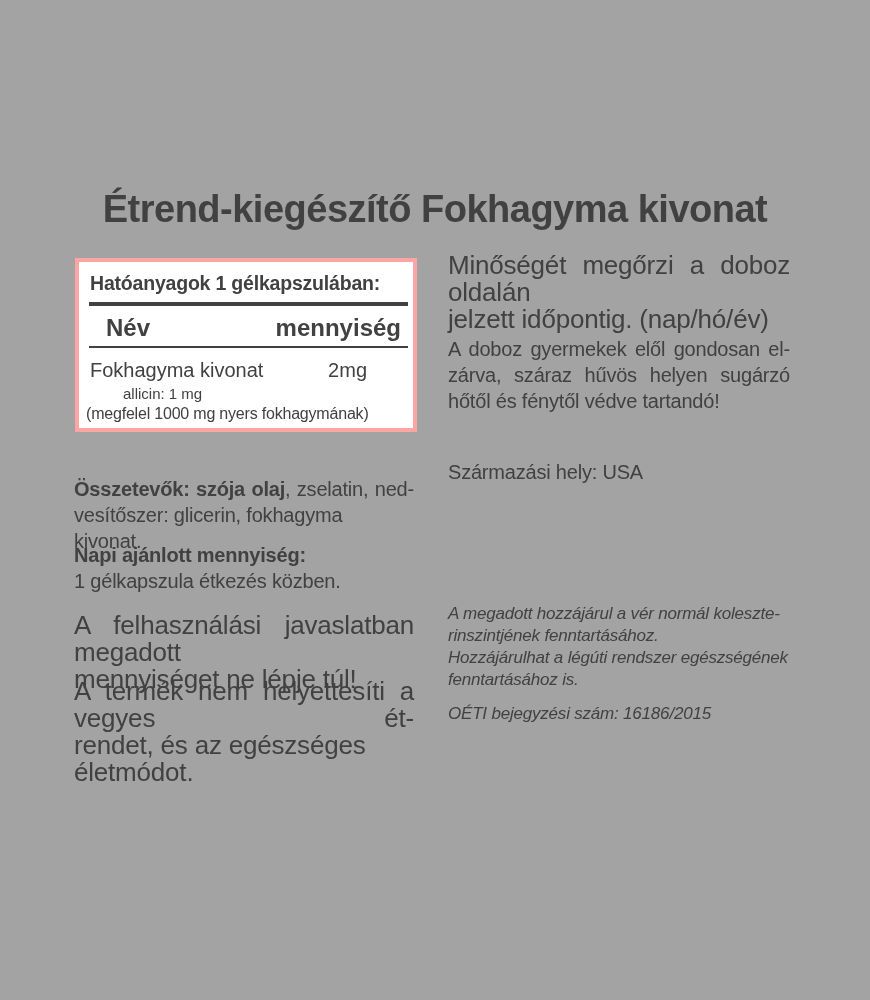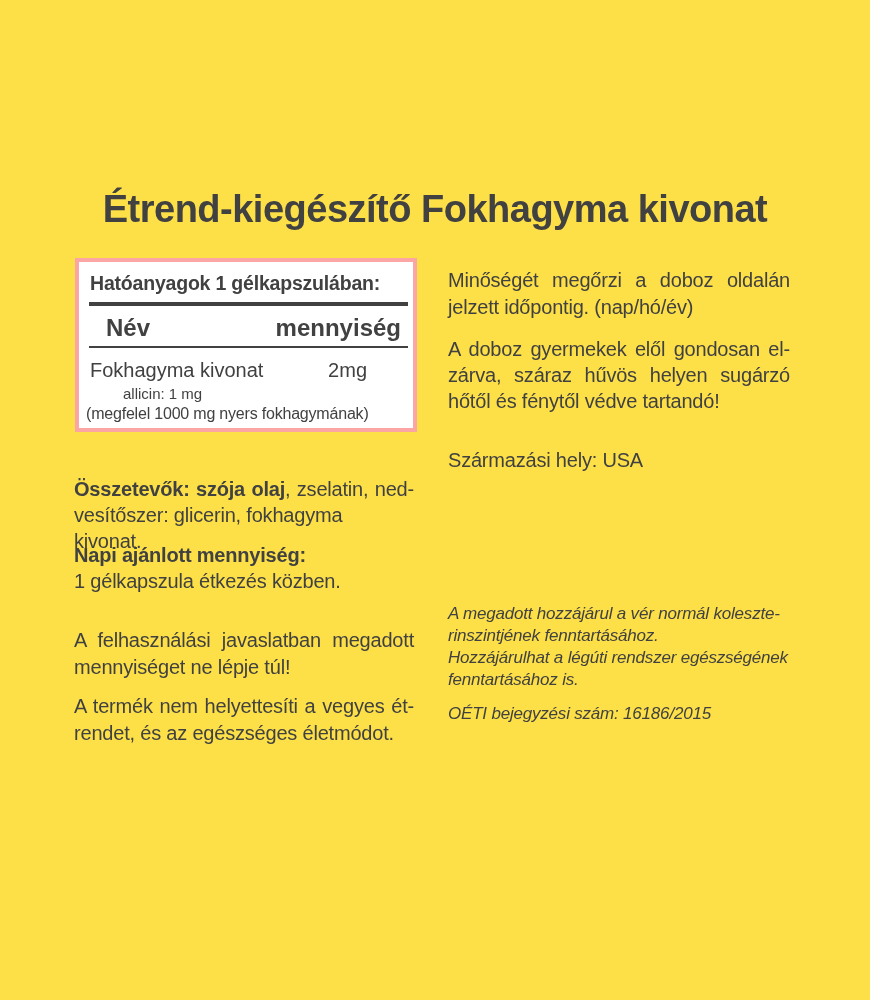--- a/index.html
+++ b/index.html
@@ -1,20 +1,20 @@
 <!DOCTYPE html>
 <html lang="hu"><head>
 <meta charset="utf-8">
 <style>
   html,body{margin:0;padding:0;}
   body{background:#ffffff;}
   .page{
     position:relative;
     width:870px;height:1000px;
-    background:#fde047;
+    background:#a3a3a3;
     font-family:"Liberation Sans", sans-serif;
     color:#414141;
     overflow:hidden;
   }
   .abs{position:absolute;}
   
   .title{
     left:30px;top:188px;width:810px;
     text-align:center;
     font-size:38px;font-weight:bold;
@@ -33,32 +33,32 @@
   .rule-thin{top:84px;height:2px;}
   .supp-cols{left:0;right:0;top:52px;padding:0 12px 0 27px;display:flex;justify-content:space-between;font-size:24px;font-weight:bold;}
   .supp-row-name{left:11px;top:97px;font-size:20px;}
   .supp-row-qty{right:46px;top:97px;font-size:20px;}
   .supp-sub1{left:44px;top:123px;font-size:15px;}
   .supp-sub2{left:7px;top:143px;font-size:16px;letter-spacing:-0.2px;white-space:nowrap;}
   
   .leftcol{left:74px;width:340px;}
   .rightcol{left:448px;width:342px;}
   .body-text{font-size:20px;line-height:26px;letter-spacing:-0.2px;}
-  .body-text-27{font-size:20px;line-height:27px;letter-spacing:-0.2px;margin-top:15px;}
+  .body-text-27{font-size:26px;line-height:27px;letter-spacing:-0.2px;}
   .bold{font-weight:bold;}
   .just{text-align:justify;text-align-last:justify;text-justify:inter-word;}
   .netto{top:438px;font-size:21px;font-weight:bold;line-height:27px;letter-spacing:-0.2px;white-space:nowrap;}
   .ingredients{top:476px;}
   .napi-title{top:543px;font-size:20px;font-weight:bold;line-height:25px;letter-spacing:-0.2px;}
   .napi-text{top:568px;}
   .warning{top:612px;}
   .lifestyle{top:678px;}
   .quality{top:252px;}
   .storage{top:336px;}
-  .origin{top:447px;}
+  .origin{top:459px;}
   .distributor{top:508px;font-size:20px;line-height:25px;letter-spacing:-0.2px;}
   .pre{white-space:pre-wrap;}
   .claims{top:603px;font-size:17px;font-style:italic;line-height:22px;letter-spacing:-0.2px;}
   .registration{top:703px;font-size:17px;font-style:italic;line-height:22px;letter-spacing:-0.2px;}
 </style>
 </head>
 <body>
 
 <div class="page">
 

